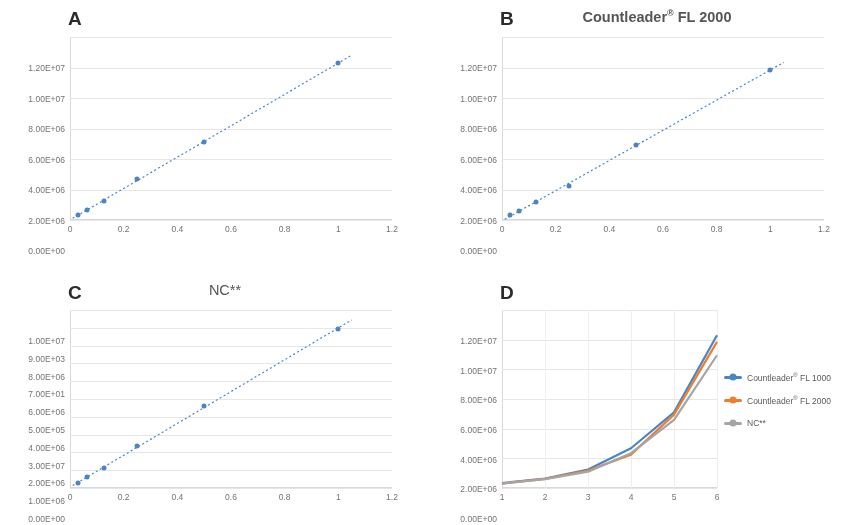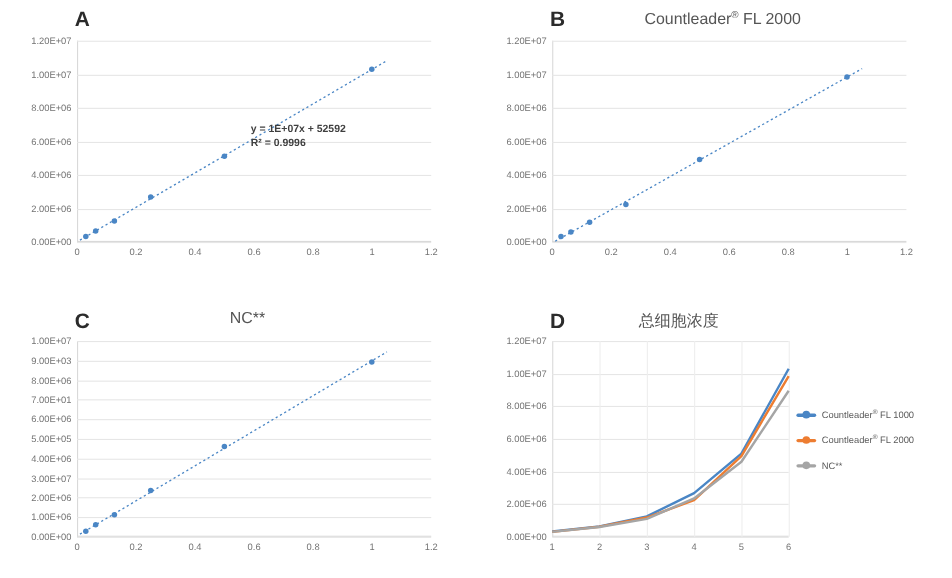--- a/index.html
+++ b/index.html
@@ -75,20 +75,21 @@
   }
   .ytick {
     position: absolute;
     right: 100%;
     margin-right: 5px;
     font-size: 8.5px;
     color: #737373;
     white-space: nowrap;
     transform: translateY(-50%);
     text-align: right;
+    margin-top: 31px;
   }
   .xtick {
     position: absolute;
     top: 100%;
     margin-top: 4px;
     font-size: 8.5px;
     color: #737373;
     white-space: nowrap;
     transform: translateX(-50%);
   }
@@ -182,29 +183,25 @@
         <svg class="overlay" width="322" height="183">
           <line x1="2.683333333333333" y1="181.29882835820897" x2="281.75000000000006" y2="18.185435323383075" stroke="#4a86c5" stroke-width="1.2" stroke-dasharray="2,2.5"></line>
         </svg>
         <div class="dot" style="left: 8.38542px; top: 177.968px; background: rgb(74, 134, 197);"></div>
         <div class="dot" style="left: 16.7708px; top: 173.24px; background: rgb(74, 134, 197);"></div>
         <div class="dot" style="left: 33.5417px; top: 163.938px; background: rgb(74, 134, 197);"></div>
         <div class="dot" style="left: 67.0833px; top: 142.13px; background: rgb(74, 134, 197);"></div>
         <div class="dot" style="left: 134.167px; top: 105.225px; background: rgb(74, 134, 197);"></div>
         <div class="dot" style="left: 268.333px; top: 25.925px; background: rgb(74, 134, 197);"></div>
       </div>
-    <div class="eqn" style="left:228px; top:112px;">
-      <div>y = 1E+07x + 52592</div>
-      <div>R² = 0.9996</div>
-    </div>
   </div>
 
   <div class="panel panel-b">
     <div class="panel-letter" style="left:68px; top:8px;">B</div>
-    <div class="panel-title" style="left:95px; top:8px; width:260px;">Countleader<sup>®</sup> FL 2000</div>
+    <div class="panel-title" style="left:95px; top:8px; width:260px;font-weight:bold;">Countleader<sup>®</sup> FL 2000</div>
     <div class="plot" id="plot-b" style="left:70px; top:37px; width:322px; height:183px;">
       <div class="plot-frame"></div>
     <div class="gridline-h" style="top: 183px;"></div>
         <span class="ytick" style="top: 183px;">0.00E+00</span>
         <div class="gridline-h" style="top: 152.5px;"></div>
         <span class="ytick" style="top: 152.5px;">2.00E+06</span>
         <div class="gridline-h" style="top: 122px;"></div>
         <span class="ytick" style="top: 122px;">4.00E+06</span>
         <div class="gridline-h" style="top: 91.5px;"></div>
         <span class="ytick" style="top: 91.5px;">6.00E+06</span>
@@ -274,21 +271,20 @@
         <div class="dot" style="left: 16.7708px; top: 167.32px; background: rgb(74, 134, 197);"></div>
         <div class="dot" style="left: 33.5417px; top: 158.42px; background: rgb(74, 134, 197);"></div>
         <div class="dot" style="left: 67.0833px; top: 136.17px; background: rgb(74, 134, 197);"></div>
         <div class="dot" style="left: 134.167px; top: 96.12px; background: rgb(74, 134, 197);"></div>
         <div class="dot" style="left: 268.333px; top: 18.69px; background: rgb(74, 134, 197);"></div>
       </div>
   </div>
 
   <div class="panel panel-d">
     <div class="panel-letter" style="left:68px; top:20px;">D</div>
-    <div class="panel-title" style="left:95px; top:20px; width:180px;">总细胞浓度</div>
     <div class="plot" id="plot-d" style="left:70px; top:48px; width:215px; height:178px;">
       <div class="plot-frame"></div>
     <div class="gridline-h" style="top: 178px;"></div>
         <span class="ytick" style="top: 178px;">0.00E+00</span>
         <div class="gridline-h" style="top: 148.333px;"></div>
         <span class="ytick" style="top: 148.333px;">2.00E+06</span>
         <div class="gridline-h" style="top: 118.667px;"></div>
         <span class="ytick" style="top: 118.667px;">4.00E+06</span>
         <div class="gridline-h" style="top: 89px;"></div>
         <span class="ytick" style="top: 89px;">6.00E+06</span>

